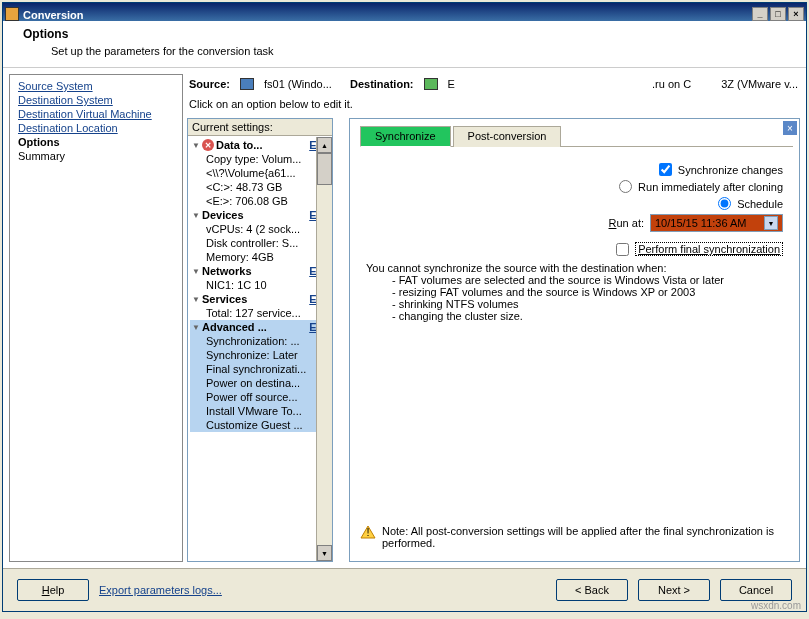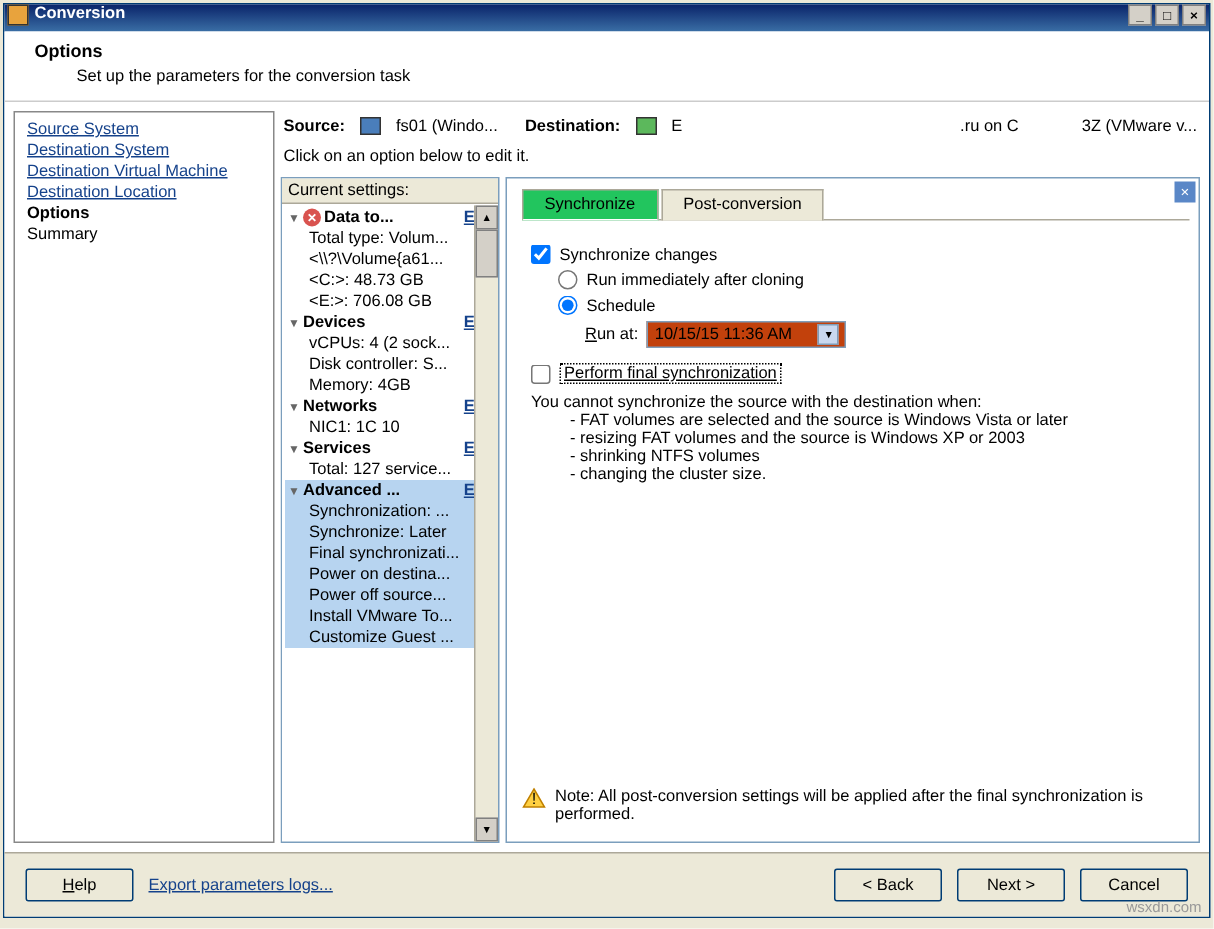--- a/index.html
+++ b/index.html
@@ -1,56 +1,56 @@
 <!DOCTYPE html>
 <html><head>
 <meta charset="utf-8">
 <style>
 * { box-sizing: border-box; margin: 0; padding: 0; font-family: Tahoma, Arial, sans-serif; font-size: 11px; }
 body { background: #ece9d8; width: 809px; height: 619px; overflow: hidden; }
 .window { border: 1px solid #003c74; width: 805px; height: 610px; margin: 2px; display: flex; flex-direction: column; background: #fff; }
-.titlebar { background: linear-gradient(#0a246a,#3a6ea5); color: #fff; height: 18px; display: flex; align-items: flex-start; padding: 0 2px; font-weight: bold; }
+.titlebar { background: linear-gradient(#0a246a,#3a6ea5); color: #fff; height: 18px; display: flex; align-items: flex-end; padding: 0 2px; font-weight: bold; }
 .titlebar .ico { width: 14px; height: 14px; background: #e8a33d; border: 1px solid #333; margin-right: 4px; }
 .titlebar .sp { flex: 1; }
 .titlebar .wbtn { width: 16px; height: 14px; background: #d4d0c8; border: 1px solid #808080; margin-left: 2px; color: #000; font-size: 9px; display: flex; align-items: center; justify-content: center; cursor: pointer; }
 .header { padding: 6px 20px 10px 20px; background: #fff; border-bottom: 1px solid #ccc; }
 .header .opt-title { font-weight: bold; font-size: 12px; }
 .header .opt-sub { margin-left: 28px; margin-top: 4px; color: #000; }
 .content { flex: 1; display: flex; overflow: hidden; background: #fff; }
 .nav { width: 174px; border: 1px solid #888; margin: 6px 0 6px 6px; padding: 4px 8px; }
 .nav .ni { color: #15428b; cursor: pointer; padding: 1px 0; text-decoration: underline; }
 .nav .ni.active { font-weight: bold; color: #000; text-decoration: none; }
 .nav .ni.plain { text-decoration: none; color: #000; }
 .main { flex: 1; display: flex; flex-direction: column; padding: 6px 6px 6px 4px; overflow: hidden; }
 .srcrow { display: flex; align-items: center; gap: 10px; padding: 4px 2px; }
 .srcrow b { font-weight: bold; }
 .srcrow .sico { width: 14px; height: 12px; background: #4a7ebb; border: 1px solid #333; display: inline-block; }
 .srcrow .pico { width: 14px; height: 12px; background: #5cb85c; border: 1px solid #333; display: inline-block; }
 .instr { padding: 4px 2px 8px 2px; }
-.panels { flex: 1; display: flex; gap: 4px; overflow: hidden; }
+.panels { flex: 1; display: flex; gap: 16px; overflow: hidden; }
 .tree { width: 146px; border: 1px solid #7b9ebd; position: relative; display: flex; flex-direction: column; }
 .tree .thdr { background: #ece9d8; border-bottom: 1px solid #aca899; padding: 2px 4px; }
 .tree .tbody { flex: 1; overflow: hidden; padding: 2px 0 2px 2px; }
 .tnode { padding: 1px 2px; white-space: nowrap; overflow: hidden; text-overflow: ellipsis; cursor: pointer; display: flex; align-items: center; }
 .tnode.hdr { font-weight: bold; }
 .tnode .tw { width: 8px; height: 8px; display: inline-block; margin-right: 2px; color: #666; font-size: 8px; }
 .tnode .err { width: 12px; height: 12px; border-radius: 50%; background: #d9534f; color: #fff; display: inline-flex; align-items: center; justify-content: center; font-size: 8px; margin-right: 2px; }
 .tnode .ed { float: right; color: #15428b; text-decoration: underline; margin-left: auto; padding-left: 4px; }
 .tnode.sel { background: #b7d4f0; }
 .tnode.sub { padding-left: 16px; }
 .tree .sb { position: absolute; top: 18px; right: 0; bottom: 0; width: 16px; background: #ece9d8; border-left: 1px solid #aca899; }
 .tree .sb .sbtn { height: 16px; background: #d4d0c8; border: 1px solid #808080; display: flex; align-items: center; justify-content: center; font-size: 7px; cursor: pointer; }
 .tree .sb .thumb { height: 32px; background: #d4d0c8; border: 1px solid #808080; margin-top: 0; }
 .detail { flex: 1; border: 1px solid #7b9ebd; position: relative; display: flex; flex-direction: column; }
 .detail .cls { position: absolute; top: 2px; right: 2px; width: 14px; height: 14px; background: #5a87c7; color: #fff; display: flex; align-items: center; justify-content: center; font-size: 10px; cursor: pointer; }
 .tabs { display: flex; border-bottom: 1px solid #aca899; margin: 6px 6px 0 10px; }
 .tab { padding: 3px 14px 4px 14px; border: 1px solid #aca899; border-bottom: none; background: #ece9d8; margin-right: 2px; cursor: pointer; position: relative; top: 1px; }
 .tab.active { background: #22c55e; border-bottom: 1px solid #fff; }
 .tabbody { padding: 12px 16px; flex: 1; }
-.row { margin: 4px 0; display: flex; align-items: center; }
+.row { margin: 4px 0; display: flex; align-items: center; justify-content: flex-end; }
 .row .cb, .row .rb { margin-right: 6px; }
 .row.ind1 { padding-left: 18px; }
 .row.ind2 { padding-left: 36px; }
 .sel-box { border: 1px dotted #000; padding: 0 2px; text-decoration: underline; }
 .dd { border: 1px solid #7f9db9; background: #c2410c; padding: 1px 4px; width: 133px; display: flex; align-items: center; justify-content: space-between; margin-left: 6px; }
 .dd .ar { background: #c9d8ef; border: 1px solid #7f9db9; width: 14px; height: 14px; display: flex; align-items: center; justify-content: center; font-size: 7px; cursor: pointer; }
 .note { margin-top: 6px; }
 .note .line { padding-left: 26px; position: relative; }
 .warnrow { position: absolute; bottom: 6px; left: 6px; right: 6px; display: flex; align-items: flex-start; gap: 6px; border-top: 0; padding: 6px 4px; }
 .wico { width: 16px; height: 14px; }
@@ -92,35 +92,35 @@
     <div class="main">
       <div class="srcrow">
         <b>Source:</b>
         <span class="sico"></span>
         <span style="min-width:76px">fs01 (Windo...</span>
         <b>Destination:</b>
         <span class="pico"></span>
         <span>E</span>
         <span style="flex:1"></span>
         <span>.ru on C</span>
-        <span style="margin-left:32px">3Z (VMware v...</span>
+        <span style="margin-left:20px">3Z (VMware v...</span>
       </div>
       <div class="instr">Click on an option below to edit it.</div>
 
       <div class="panels">
         <div class="tree">
           <div class="thdr">Current settings:</div>
           <div class="tbody">
             <div class="tnode hdr">
                 <span class="tw">▼</span>
                 <span class="err">✕</span>
                 <span>Data to...</span>
                 <span class="ed">Edit</span>
               </div>
-            <div class="tnode sub">Total type: Volum...</div>
+            <div class="tnode sub">Copy type: Volum...</div>
             <div class="tnode sub">&lt;\\?\Volume{a61...</div>
             <div class="tnode sub">&lt;C:&gt;: 48.73 GB</div>
             <div class="tnode sub">&lt;E:&gt;: 706.08 GB</div>
             <div class="tnode hdr">
                 <span class="tw">▼</span>
                 <span>Devices</span>
                 <span class="ed">Edit</span>
               </div>
             <div class="tnode sub">vCPUs: 4 (2 sock...</div>
             <div class="tnode sub">Disk controller: S...</div>

